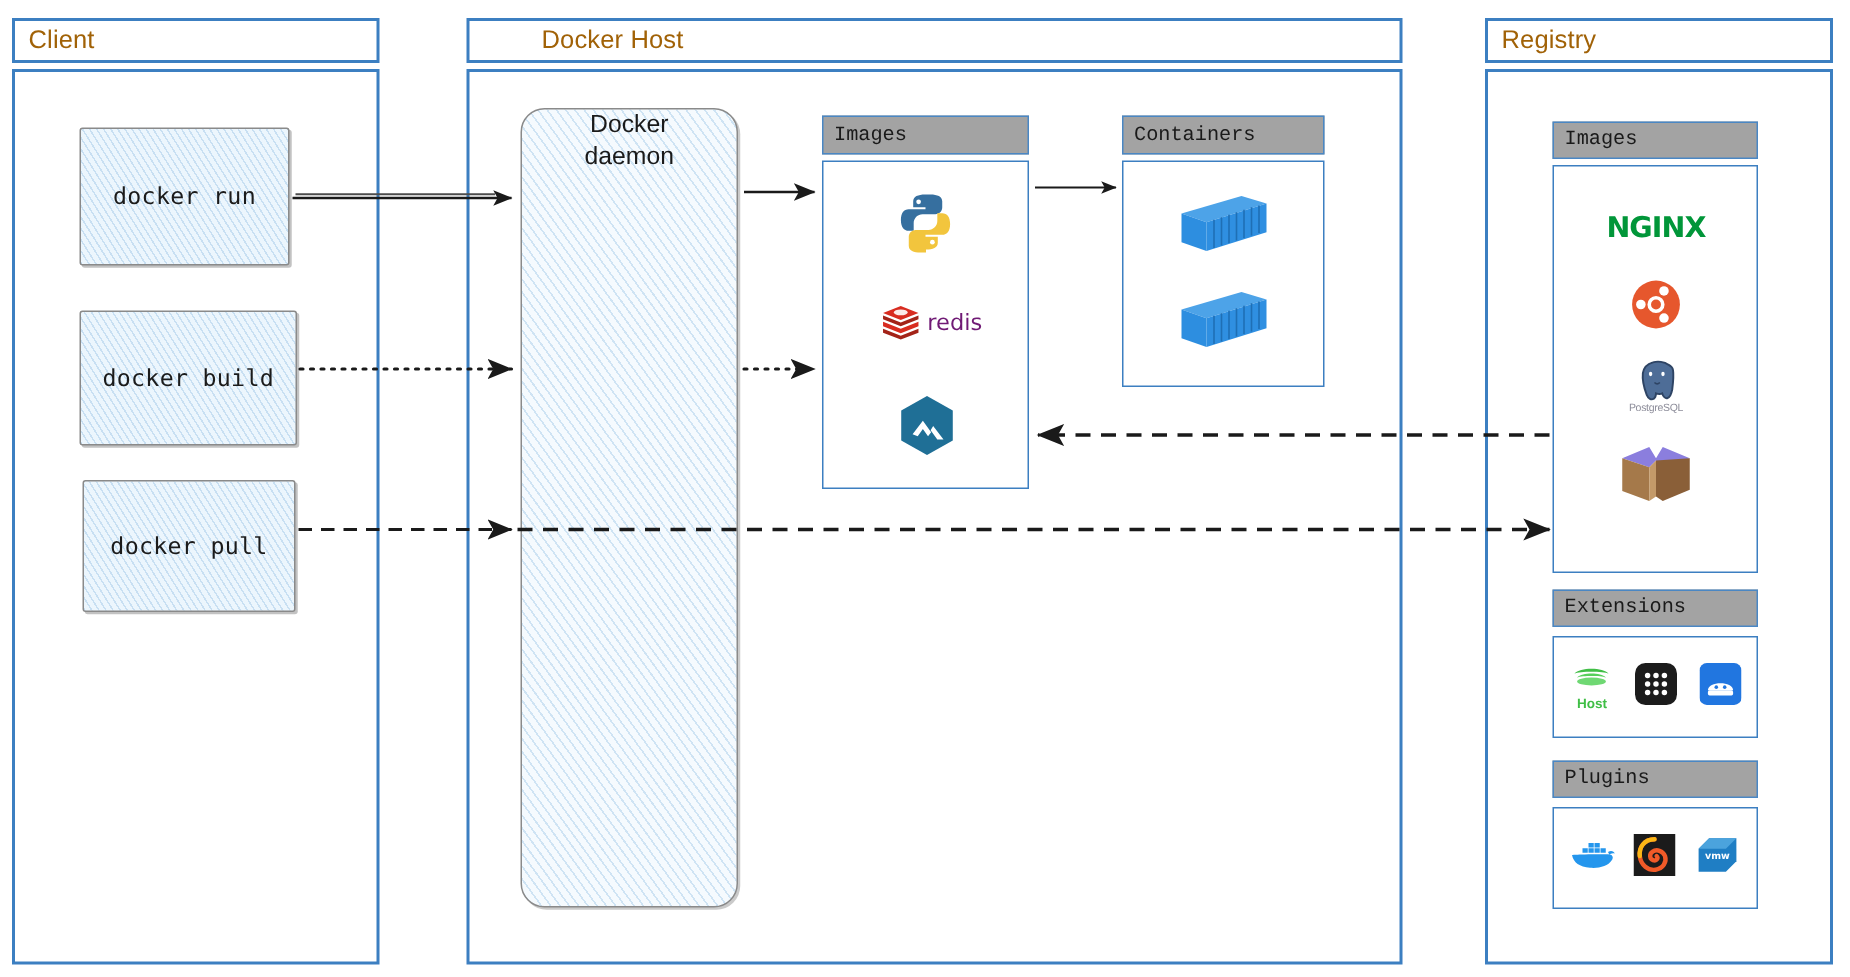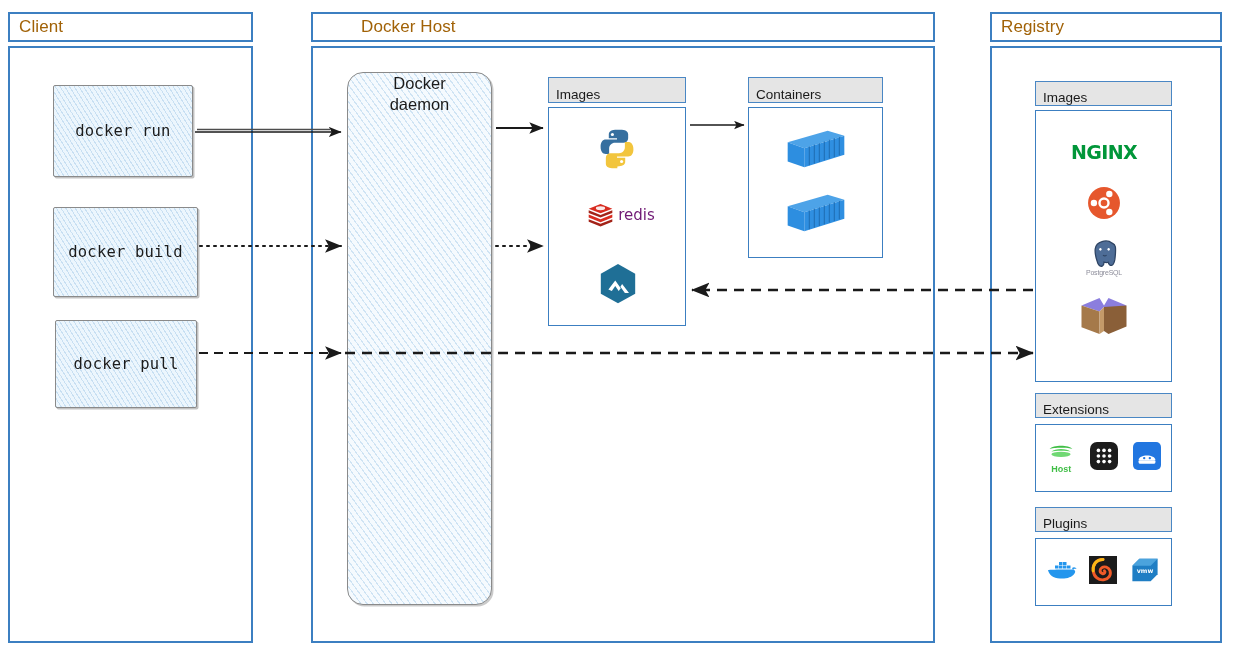--- a/index.html
+++ b/index.html
@@ -34,26 +34,27 @@
     letter-spacing: 0.1px;
   }
   .zone-body {
     border: 2px solid #3c7fc1;
     background: #ffffff;
   }
 
   
   .panel-tab {
     border: 1.4px solid #4a87c4;
-    background: #e5e5e5;
-    display: flex;
-    align-items: flex-end;
+    background: #a3a3a3;
+    display: flex;
+    align-items: center;
     padding-left: 7px;
     font-size: 13.5px;
     color: #1a1a1a;
+    font-family: Liberation Mono, monospace;
   }
   .panel-body {
     border: 1.6px solid #3c7fc1;
     background: #ffffff;
   }
 
   
   .cmd-box {
     border: 1.6px solid #8a8a8a;
     border-radius: 2px;

